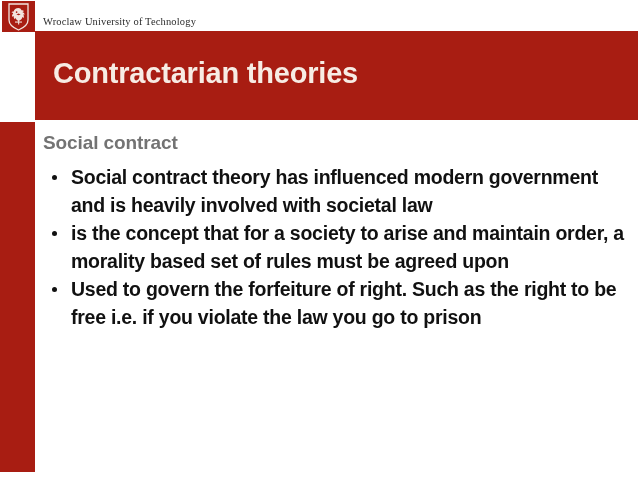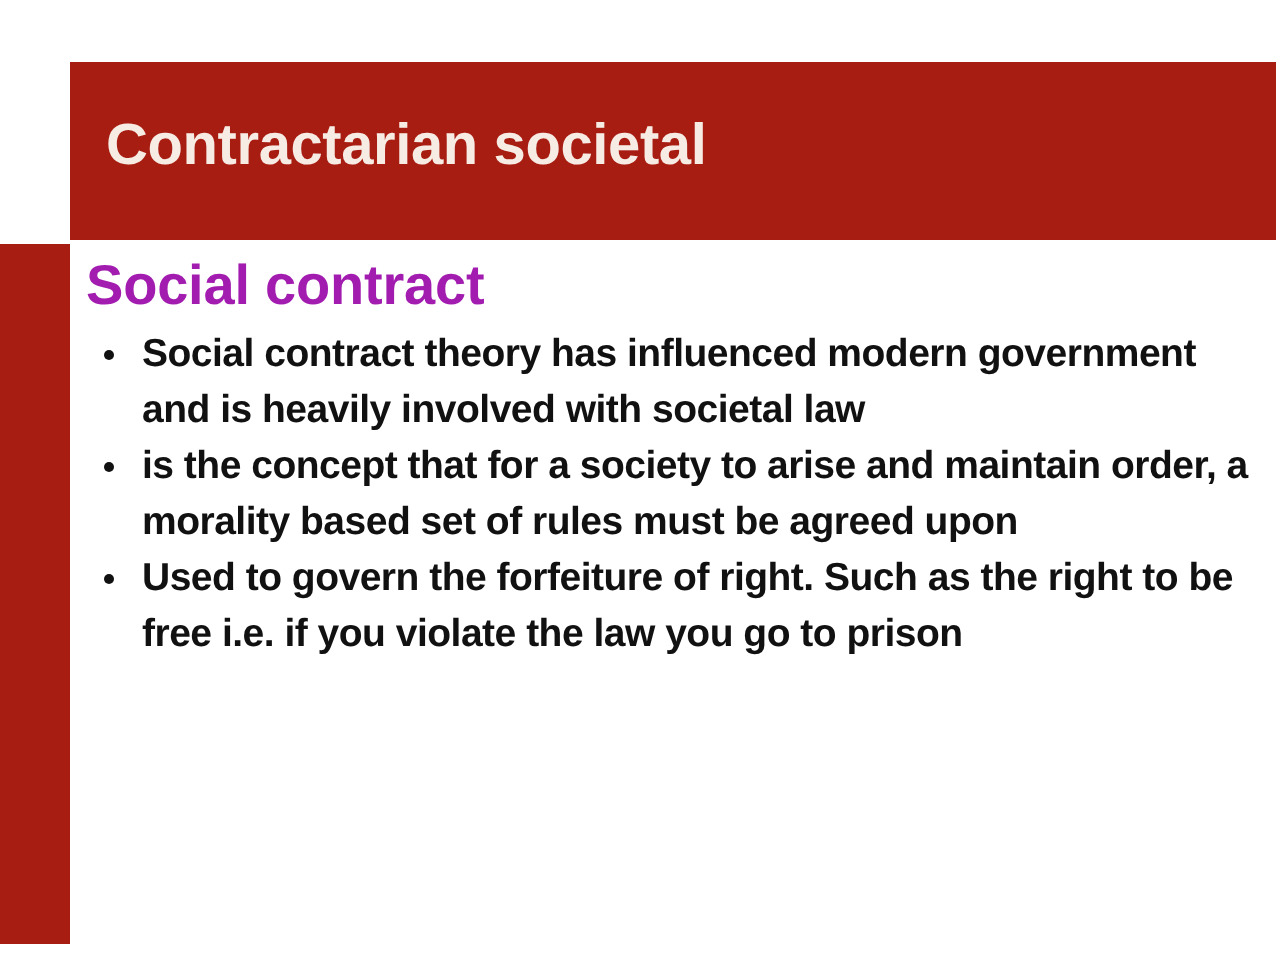--- a/index.html
+++ b/index.html
@@ -96,23 +96,23 @@
 
   
   #body-area {
     position: absolute;
     left: 43px;
     top: 130px;
     width: 588px;
   }
 
   #subheading {
-    font-size: 28px;
+    font-size: 19px;
     font-weight: bold;
-    color: #a21caf;
+    color: #737373;
     letter-spacing: -0.1px;
     line-height: 26px;
     margin: 0 0 8px 0;
   }
 
   ul.bullets {
     list-style: none;
     margin: 0;
     padding: 0;
   }
@@ -136,25 +136,59 @@
     height: 5px;
     border-radius: 50%;
     background: #111111;
   }
 </style>
 </head>
 <body>
 
 <div id="slide">
 
+  <div id="header-bar">
+
+    <span id="logo-mark">
+      <svg viewBox="0 0 33 31" xmlns="http://www.w3.org/2000/svg">
+        <rect x="0" y="0" width="33" height="31" fill="#a81d12"></rect>
+        <path d="M7 3 H26 V19 Q26 25 16.5 29 Q7 25 7 19 Z" fill="none" stroke="#f2e4de" stroke-width="1.3"></path>
+        <path d="M16.5 7
+                 C13.8 7 12.0 8.6 11.6 10.6
+                 C10.6 10.3 9.8 10.7 9.5 11.6
+                 C10.3 11.5 10.9 11.8 11.2 12.4
+                 C10.2 13.2 9.8 14.5 10.2 15.8
+                 L11.7 15.0
+                 C11.5 16.2 11.9 17.4 12.8 18.2
+                 L13.5 16.8
+                 C13.8 18.2 14.8 19.3 16.1 19.8
+                 L16.1 23.6
+                 L17.2 23.6
+                 L17.2 19.7
+                 C18.9 19.1 20.1 17.7 20.4 16.0
+                 L21.7 17.0
+                 C22.1 15.8 21.9 14.5 21.2 13.6
+                 L22.7 13.5
+                 C22.4 12.4 21.6 11.6 20.5 11.3
+                 C20.8 10.7 21.4 10.3 22.1 10.3
+                 C21.5 9.4 20.5 9.0 19.5 9.3
+                 C18.9 7.9 17.8 7 16.5 7 Z" fill="#f2e4de"></path>
+        <circle cx="14.6" cy="11.1" r="0.85" fill="#a81d12"></circle>
+        <path d="M16.5 12.4 L18.6 13.4 L16.5 14.3 L14.4 13.4 Z" fill="#a81d12"></path>
+        <path d="M13.0 20.5 L20.0 20.5 L20.0 21.6 L13.0 21.6 Z" fill="#f2e4de"></path>
+      </svg>
+    </span>
+
+    <span id="header-title">Wroclaw University of Technology</span>
+  </div>
 
   <div id="header-rule"></div>
 
   <div id="title-band">
-    <span id="slide-title">Contractarian societal</span>
+    <span id="slide-title">Contractarian theories</span>
   </div>
 
   <div id="left-stripe"></div>
 
   <div id="body-area">
 
     <p id="subheading">Social contract</p>
 
     <ul class="bullets">
       <li>

